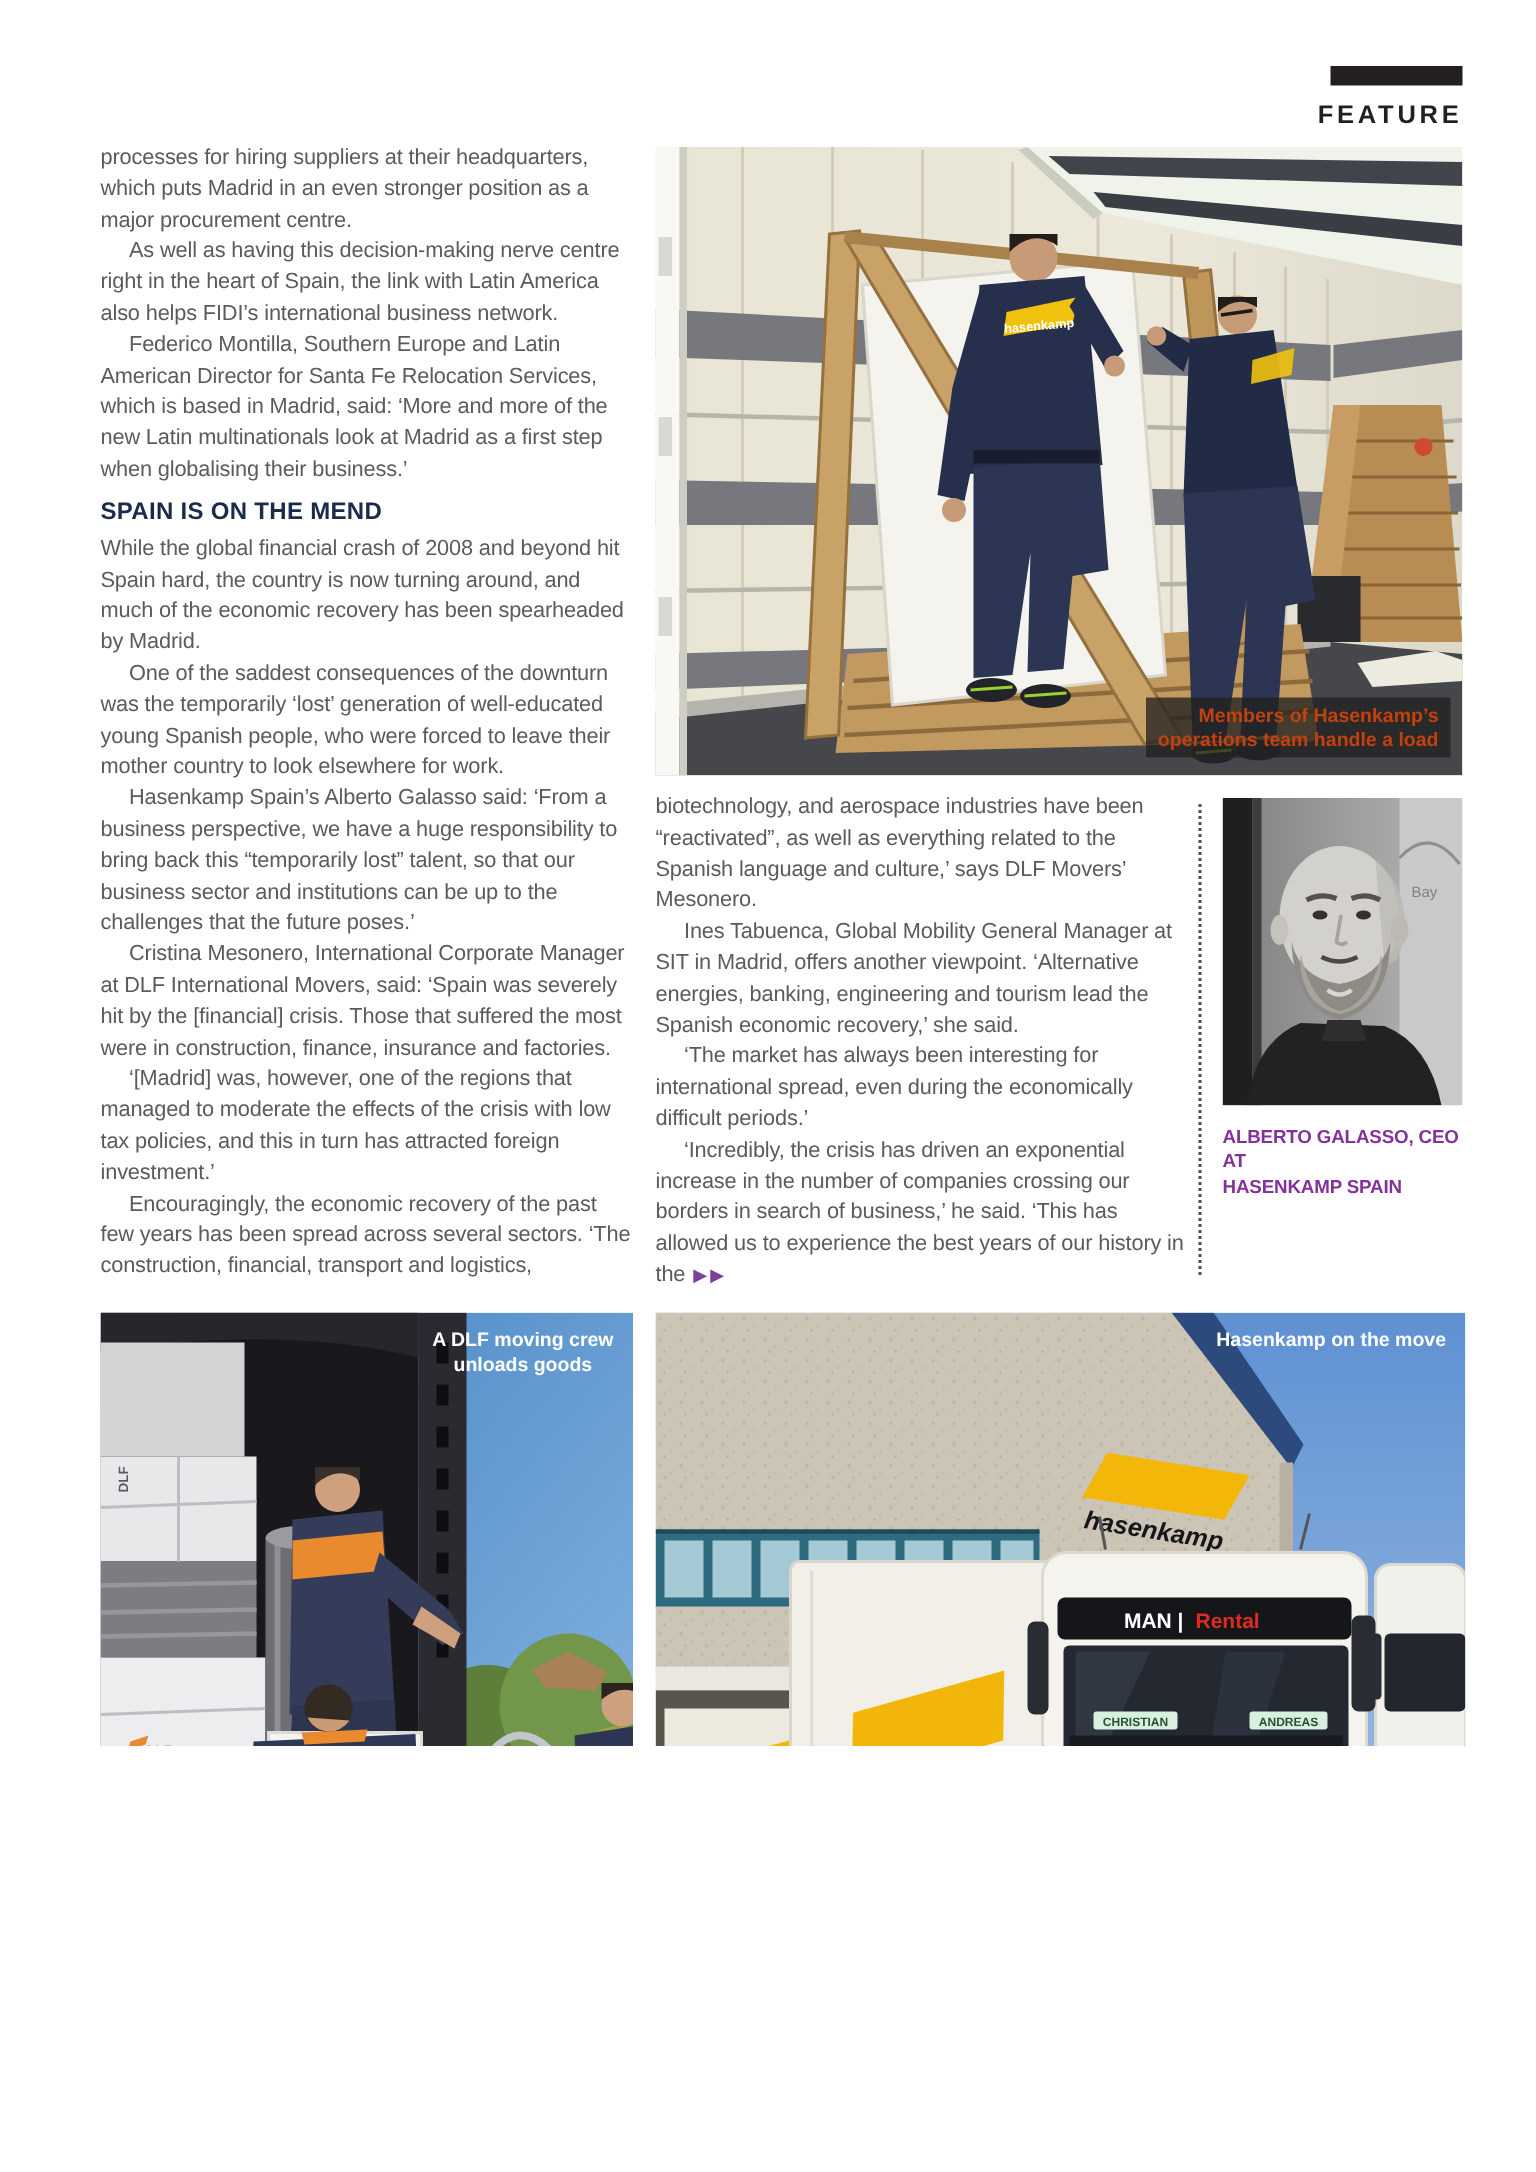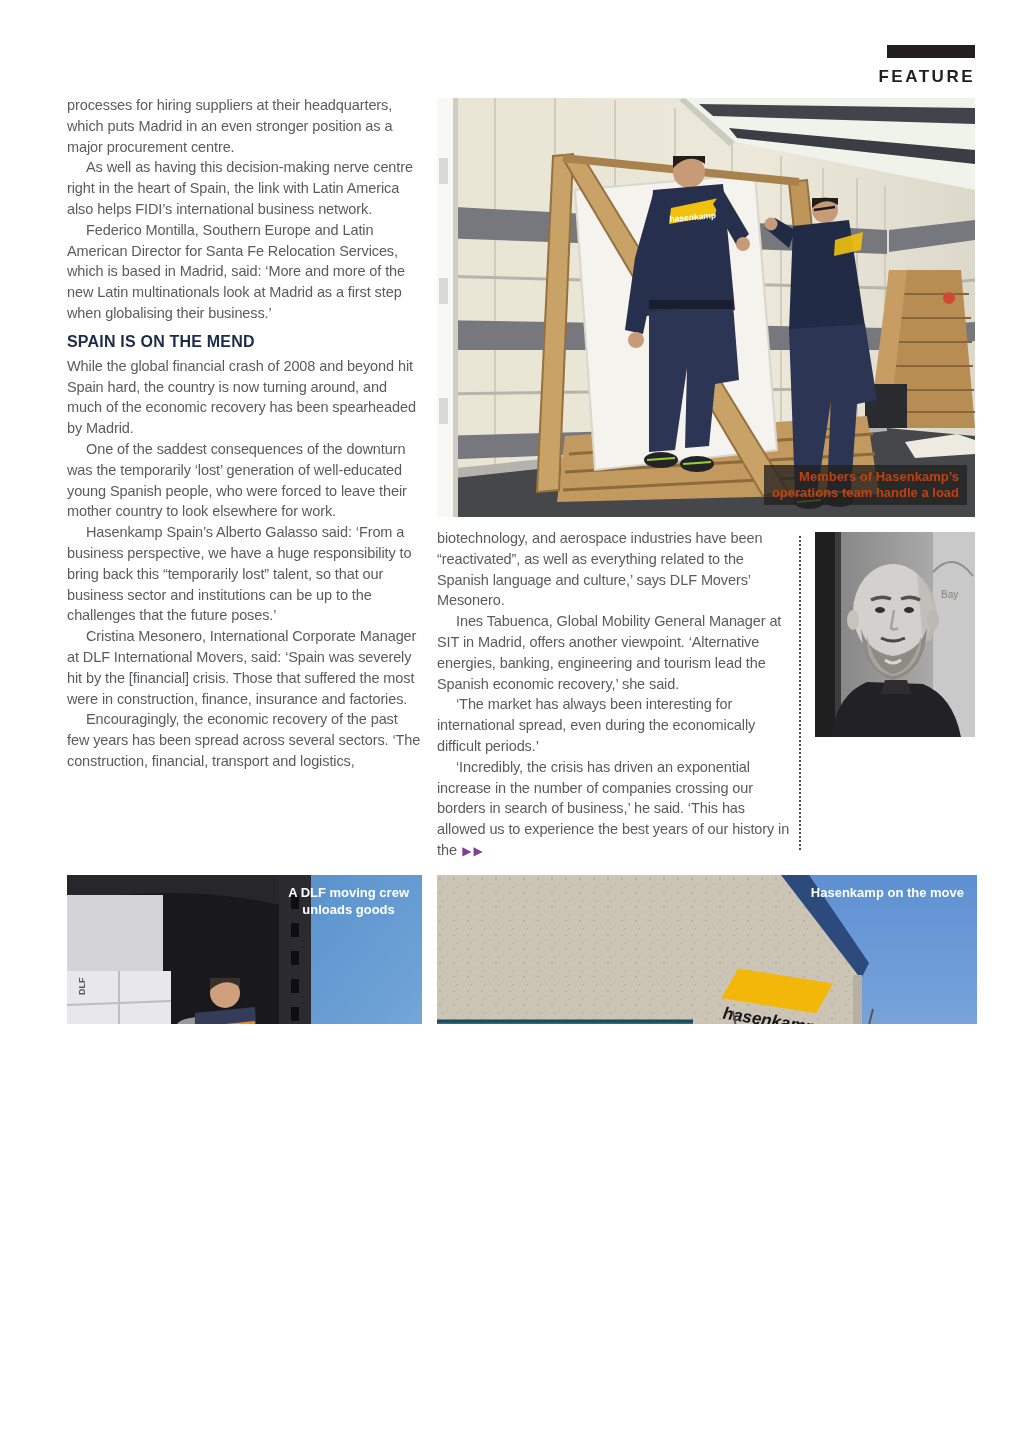--- a/index.html
+++ b/index.html
@@ -1,18 +1,18 @@
 <!DOCTYPE html>
 <html><head>
 <meta charset="utf-8">
 <style>
   * { margin:0; padding:0; box-sizing:border-box; }
   html,body { background:#ffffff; }
   body { font-family:"Liberation Sans", sans-serif; }
-  .page { position:relative; width:1024px; height:1024px; background:#ffffff; overflow:hidden; margin:0 auto; }
+  .page { position:relative; width:1024px; height:1164px; background:#ffffff; overflow:hidden; margin:0 auto; }
 
   
   .feature { position:absolute; top:44px; right:49px; text-align:right; }
   .feature-bar { display:inline-block; width:88px; height:13px; background:#231f20; }
   .feature-label { margin-top:5px; font-size:17px; font-weight:bold; letter-spacing:2.5px; color:#231f20; }
 
   
   .col { position:absolute; width:356px; }
   .col-left { left:67px; top:95px; }
   .col-mid { left:437px; top:528px; width:354px; }
@@ -68,20 +68,21 @@
         <p class="body-p">processes for hiring suppliers at their headquarters, which puts Madrid in an even stronger position as a major procurement centre.</p>
         <p class="body-p indent">As well as having this decision-making nerve centre right in the heart of Spain, the link with Latin America also helps FIDI’s international business network.</p>
         <p class="body-p indent">Federico Montilla, Southern Europe and Latin American Director for Santa Fe Relocation Services, which is based in Madrid, said: ‘More and more of the new Latin multinationals look at Madrid as a first step when globalising their business.’</p>
       </div>
     <h2 class="section-heading">SPAIN IS ON THE MEND</h2>
     <div>
         <p class="body-p">While the global financial crash of 2008 and beyond hit Spain hard, the country is now turning around, and much of the economic recovery has been spearheaded by Madrid.</p>
         <p class="body-p indent">One of the saddest consequences of the downturn was the temporarily ‘lost’ generation of well-educated young Spanish people, who were forced to leave their mother country to look elsewhere for work.</p>
         <p class="body-p indent">Hasenkamp Spain’s Alberto Galasso said: ‘From a business perspective, we have a huge responsibility to bring back this “temporarily lost” talent, so that our business sector and institutions can be up to the challenges that the future poses.’</p>
         <p class="body-p indent">Cristina Mesonero, International Corporate Manager at DLF International Movers, said: ‘Spain was severely hit by the [financial] crisis. Those that suffered the most were in construction, finance, insurance and factories.</p>
+        <p class="body-p indent">‘[Madrid] was, however, one of the regions that managed to moderate the effects of the crisis with low tax policies, and this in turn has attracted foreign investment.’</p>
         <p class="body-p indent">Encouragingly, the economic recovery of the past few years has been spread across several sectors. ‘The construction, financial, transport and logistics,</p>
       </div>
   </section>
 
   <figure class="photo-top">
     <svg viewBox="0 0 538 419" width="538" height="419">
       <defs>
         <linearGradient id="wallg" x1="0" y1="0" x2="1" y2="0">
           <stop offset="0" stop-color="#e9e5d4"></stop>
             <stop offset="0.6" stop-color="#ece8da"></stop>
@@ -218,20 +219,22 @@
         <path d="M86,67 q10,-4 19,1" stroke="#57514b" stroke-width="3.5" fill="none"></path>
         <ellipse cx="65" cy="78" rx="5" ry="3" fill="#35302c"></ellipse>
         <ellipse cx="94" cy="78" rx="5" ry="3" fill="#35302c"></ellipse>
         <path d="M79,78 l-3,18 q3,3 7,0" stroke="#a9a29a" stroke-width="2.5" fill="none"></path>
         <path d="M46,96 Q48,140 78,148 Q110,140 112,96 Q104,120 78,124 Q52,120 46,96 Z" fill="#8e8a84"></path>
         <path d="M52,104 Q60,138 78,142 Q98,138 106,104 L106,114 Q100,140 78,144 Q56,140 52,114 Z" fill="#a7a39d"></path>
         <path d="M66,106 q12,6 24,0" stroke="#4c4742" stroke-width="3" fill="none"></path>
         <path d="M70,128 q8,6 16,0" stroke="#d9d6d1" stroke-width="3" fill="none"></path>
       </svg>
     </figure>
+    <div class="caption-purple">ALBERTO GALASSO, CEO AT
+HASENKAMP SPAIN</div>
   </aside>
 
   <figure class="photo-bl">
     <svg viewBox="0 0 355 518" width="355" height="518">
       <defs>
         <linearGradient id="skyg" x1="0" y1="0" x2="1" y2="1">
           <stop offset="0" stop-color="#3f7fc0"></stop>
             <stop offset="1" stop-color="#8cb8e4"></stop>
         </linearGradient>
       </defs>

